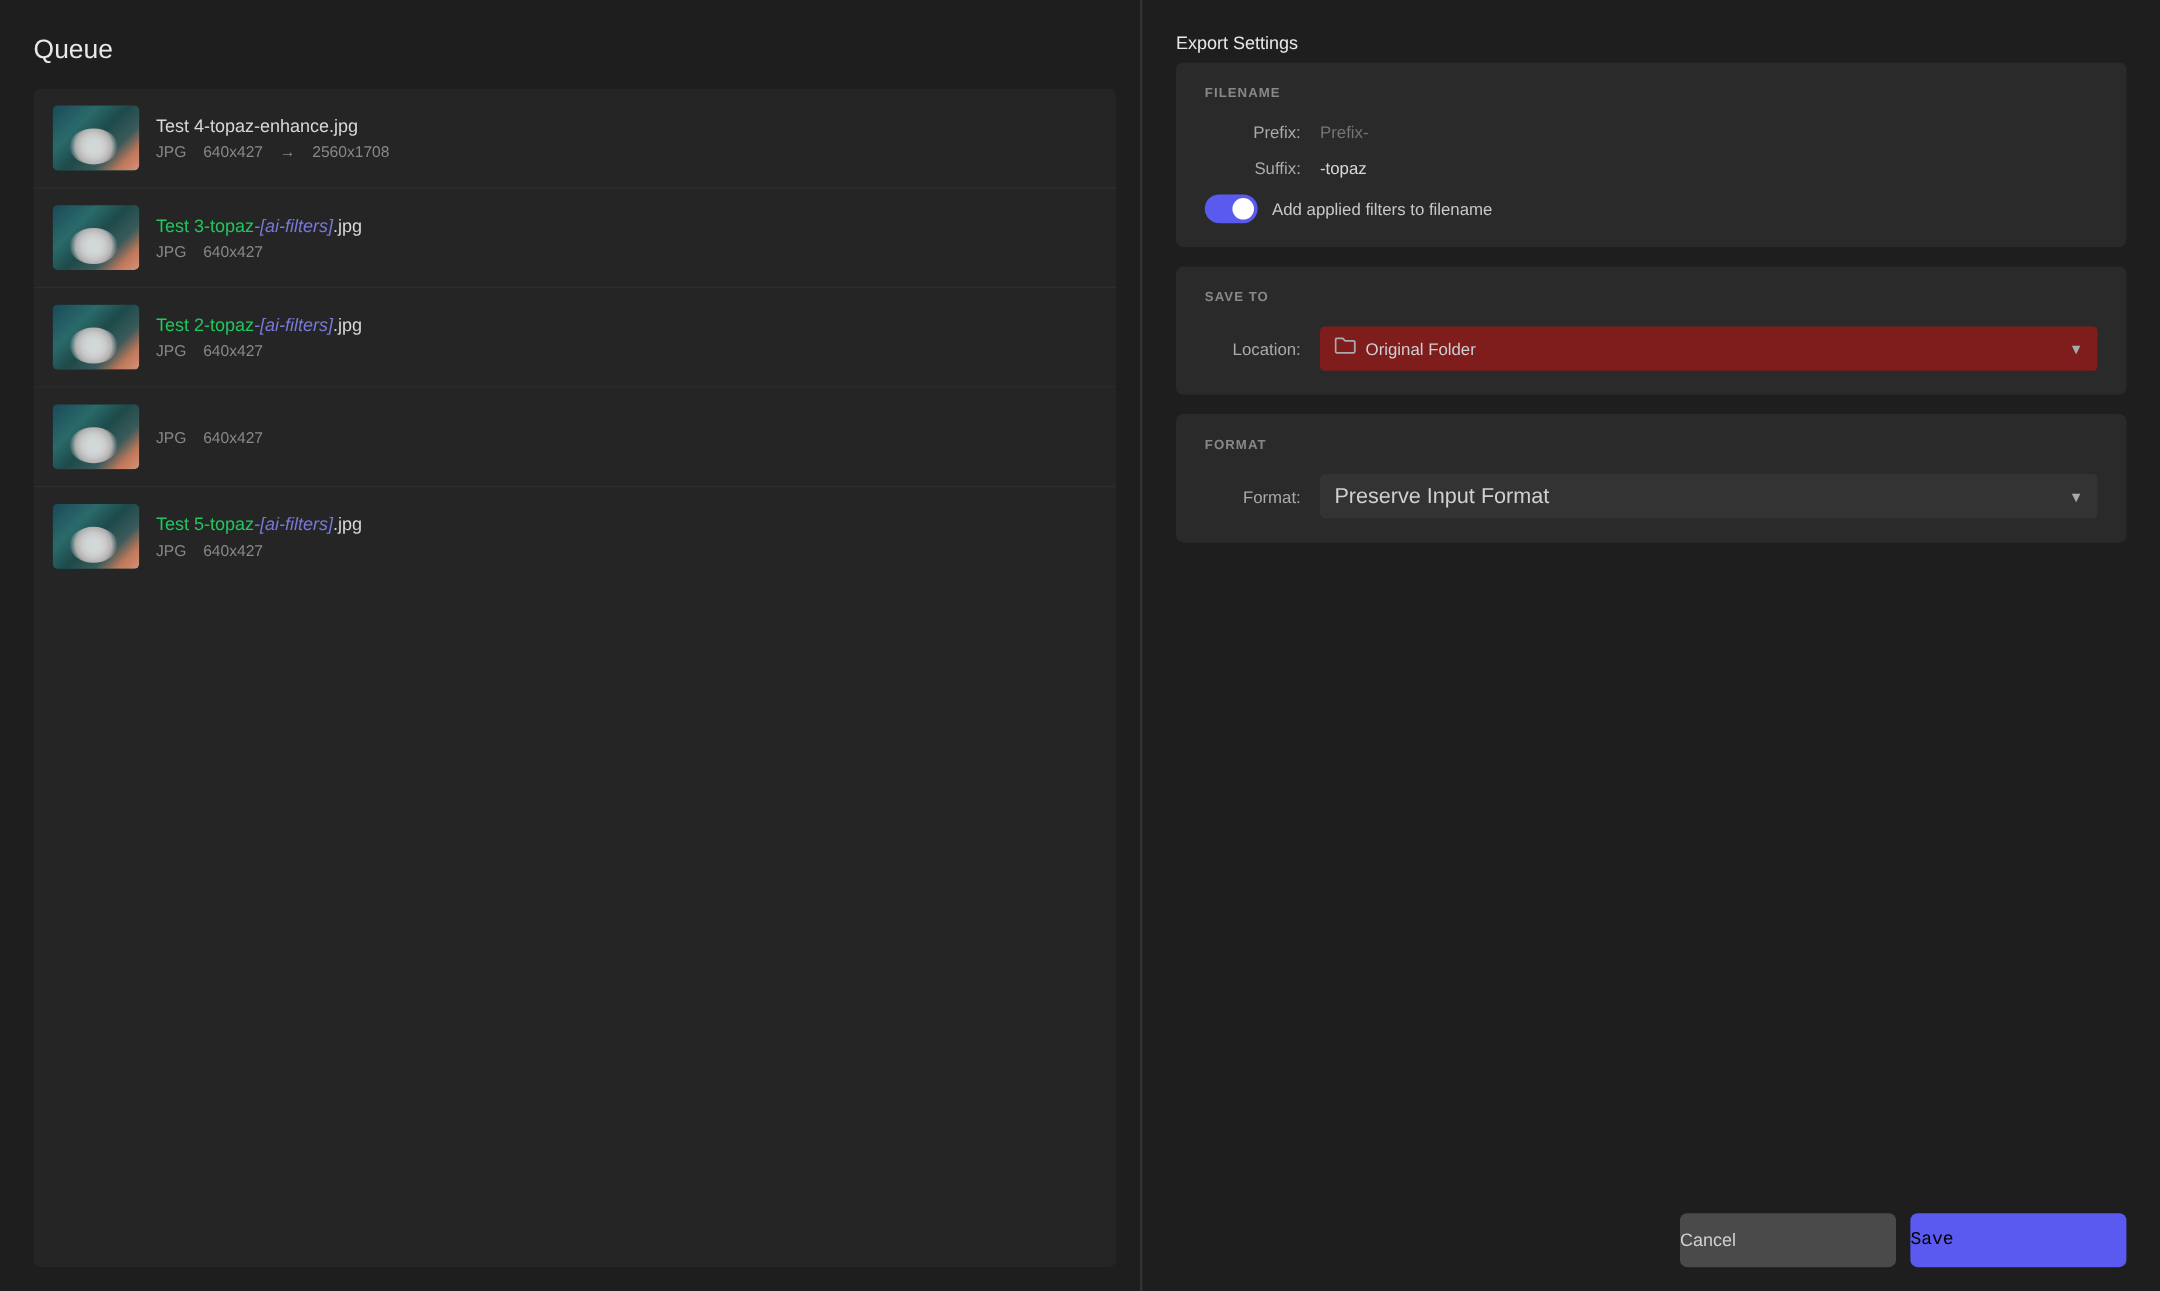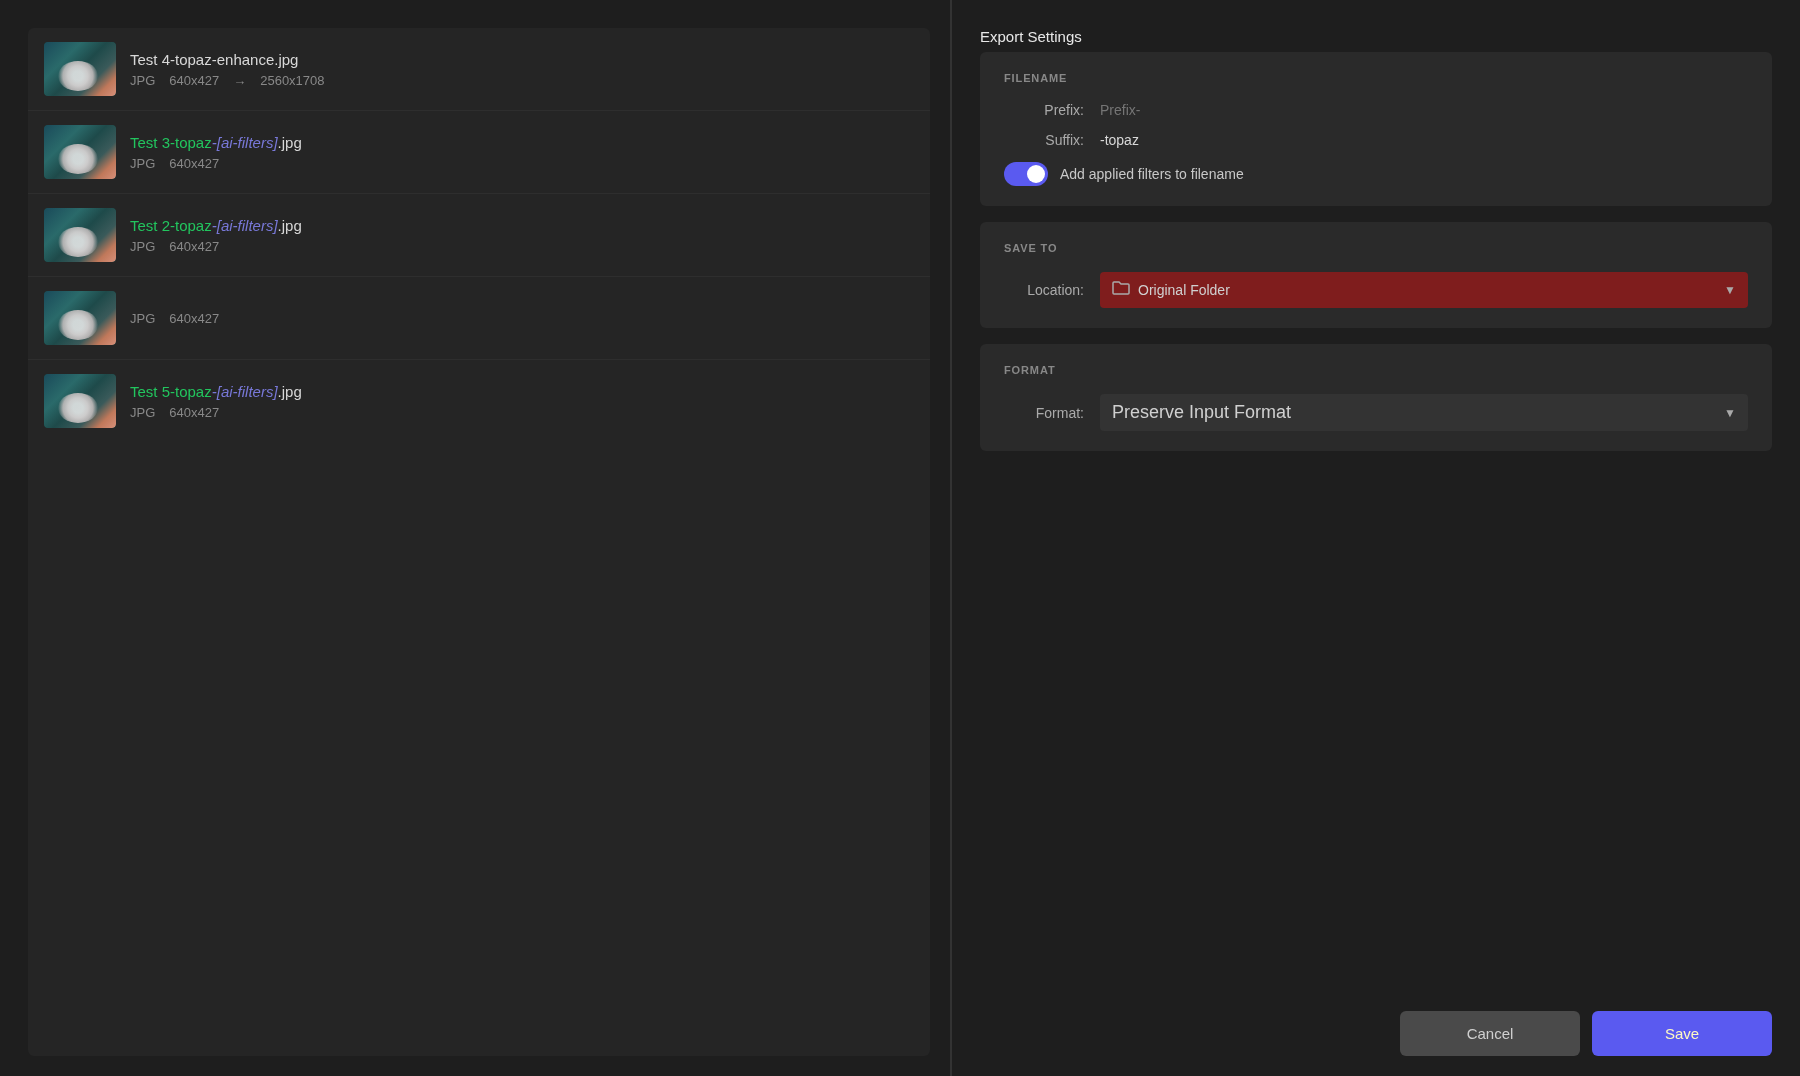--- a/index.html
+++ b/index.html
@@ -251,35 +251,37 @@
     }
     .btn {
       padding: 14px 0;
       width: 180px;
       border-radius: 6px;
       font-size: 15px;
       font-weight: 500;
       border: none;
       cursor: pointer;
       font-family: inherit;
-      text-align: center;
+      text-align: left;
     }
     .btn-cancel {
       background: #4a4a4a;
       color: #d0d0d0;
     }
     .btn-save {
       background: #5a5af0;
-      color: #fef9c3;
+      color: #000000;
+      font-family: Liberation Mono, monospace;
     }
   </style>
 </head>
 <body>
 
 <div class="left-panel">
+  <h2 class="panel-title">Queue</h2>
   <div class="queue-list">
 
   <div class="queue-item">
         <div class="queue-thumb">
           <div class="thumb-img"></div>
         </div>
         <div class="queue-info">
           <div class="queue-filename">Test 4-topaz-enhance.jpg</div>
           <div class="queue-meta">
             <span class="meta-format">JPG</span>

